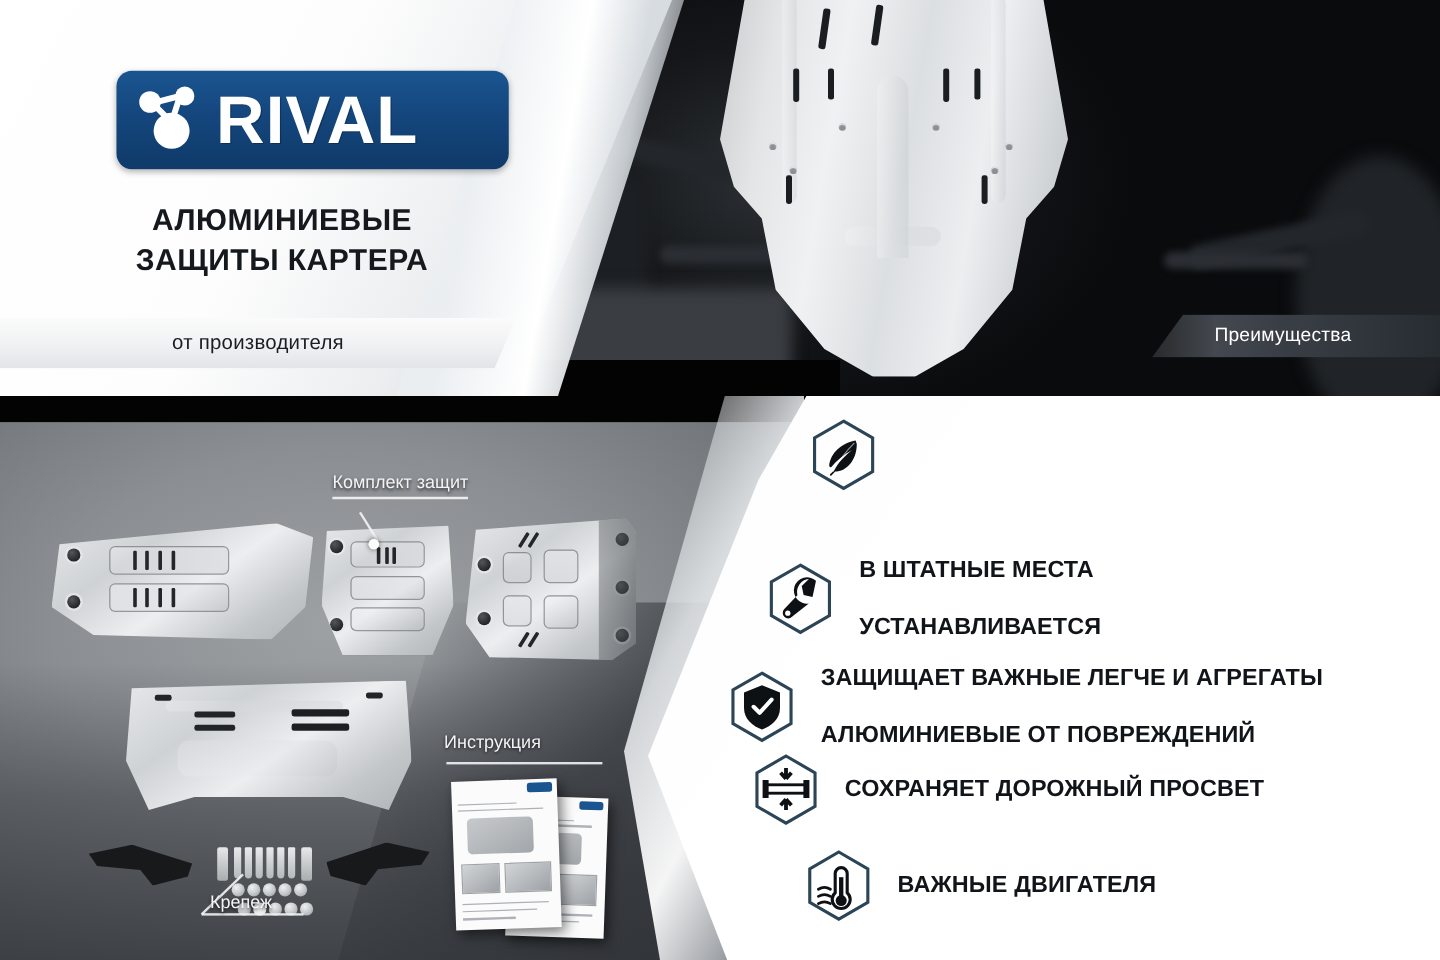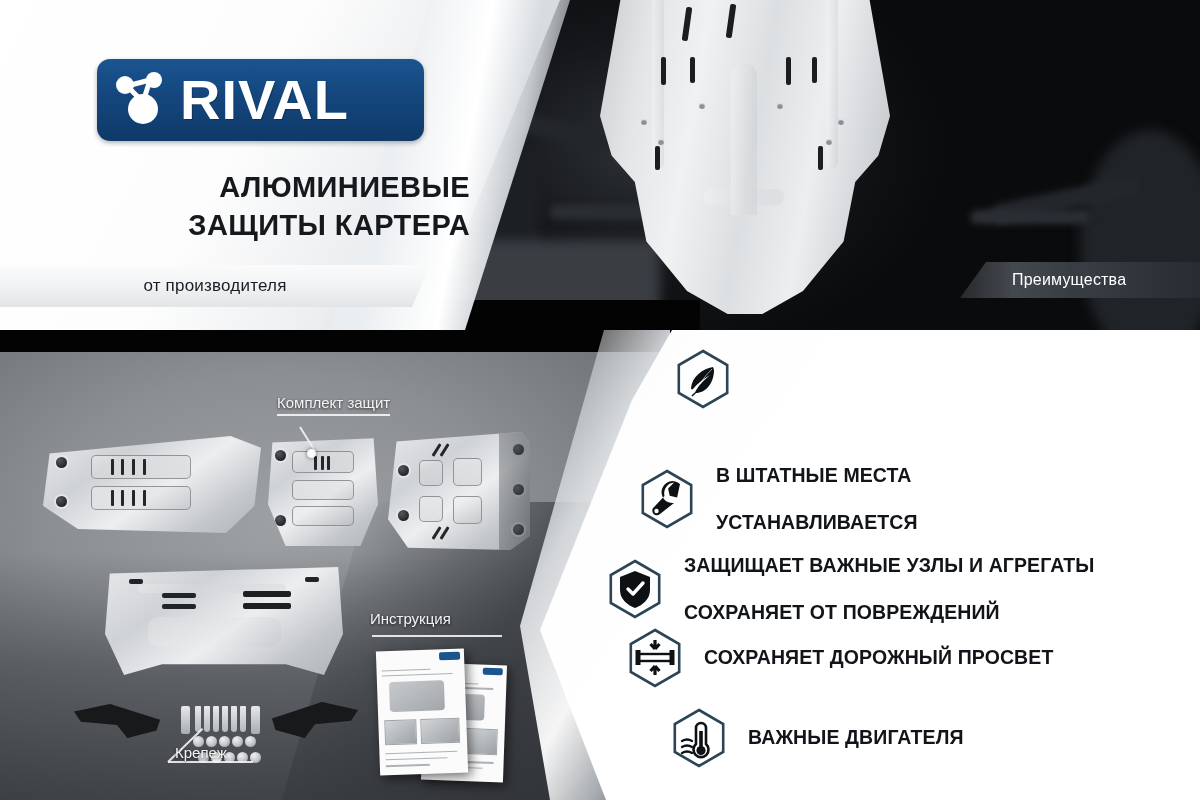--- a/index.html
+++ b/index.html
@@ -34,22 +34,22 @@
   }
   .logo-mark{ width:74px; height:62px; margin-left:13px; flex:0 0 auto; }
   .logo-word{
     color:#fff; font-size:56px; font-weight:bold; letter-spacing:1px;
     font-family:"Liberation Sans", sans-serif; line-height:1;
     margin-left:-4px; text-shadow:1px 1px 0 rgba(0,0,0,.25);
   }
 
   .head-title{
     position:absolute; left:0; top:168px; width:470px; z-index:9;
-    text-align:right; color:#15181c; font-weight:bold;
-    font-size:29px; line-height:1.32; letter-spacing:.4px;
+    text-align:center; color:#15181c; font-weight:bold;
+    font-size:25px; line-height:1.32; letter-spacing:.4px;
   }
 
   
   .sub-band{
     position:absolute; left:0; top:265px; width:430px; height:42px; z-index:9;
     background:linear-gradient(180deg,#fbfbfb 0%,#f2f3f4 45%,#e2e5e8 100%);
     -webkit-clip-path:polygon(0 0, 430px 0, 412px 42px, 0 42px);
     clip-path:polygon(0 0, 430px 0, 412px 42px, 0 42px);
     display:flex; align-items:center; justify-content:center;
   }
@@ -399,22 +399,22 @@
 
   <div class="feat f3">
     <div class="hexwrap">
       <svg viewBox="0 0 62 62" width="62" height="62">
         <polygon points="31,3 55.2,17 55.2,45 31,59 6.8,45 6.8,17" fill="none" stroke="#2b4456" stroke-width="2.6"></polygon>
         <path d="M31 13 L46 19 v13 c0 9 -7 15 -15 18 c-8 -3 -15 -9 -15 -18 V19 Z" fill="#0d1114"></path>
         <path d="M24 31 l5 5 10 -11" stroke="#ffffff" stroke-width="3.4" fill="none" stroke-linecap="round" stroke-linejoin="round"></path>
       </svg>
     </div>
     <div class="feat-text">
-      <div>ЗАЩИЩАЕТ ВАЖНЫЕ УЗЛЫ И АГРЕГАТЫ</div>
-      <div>СОХРАНЯЕТ ОТ ПОВРЕЖДЕНИЙ</div>
+      <div>ЗАЩИЩАЕТ ВАЖНЫЕ ЛЕГЧЕ И АГРЕГАТЫ</div>
+      <div>АЛЮМИНИЕВЫЕ ОТ ПОВРЕЖДЕНИЙ</div>
     </div>
   </div>
 
   <div class="feat f4">
     <div class="hexwrap">
       <svg viewBox="0 0 62 62" width="62" height="62">
         <polygon points="31,3 55.2,17 55.2,45 31,59 6.8,45 6.8,17" fill="none" stroke="#2b4456" stroke-width="2.6"></polygon>
         <rect x="14" y="27" width="34" height="7" fill="none" stroke="#0d1114" stroke-width="2.4"></rect>
         <rect x="11.5" y="23" width="5" height="15" fill="#0d1114"></rect>
         <rect x="45.5" y="23" width="5" height="15" fill="#0d1114"></rect>

